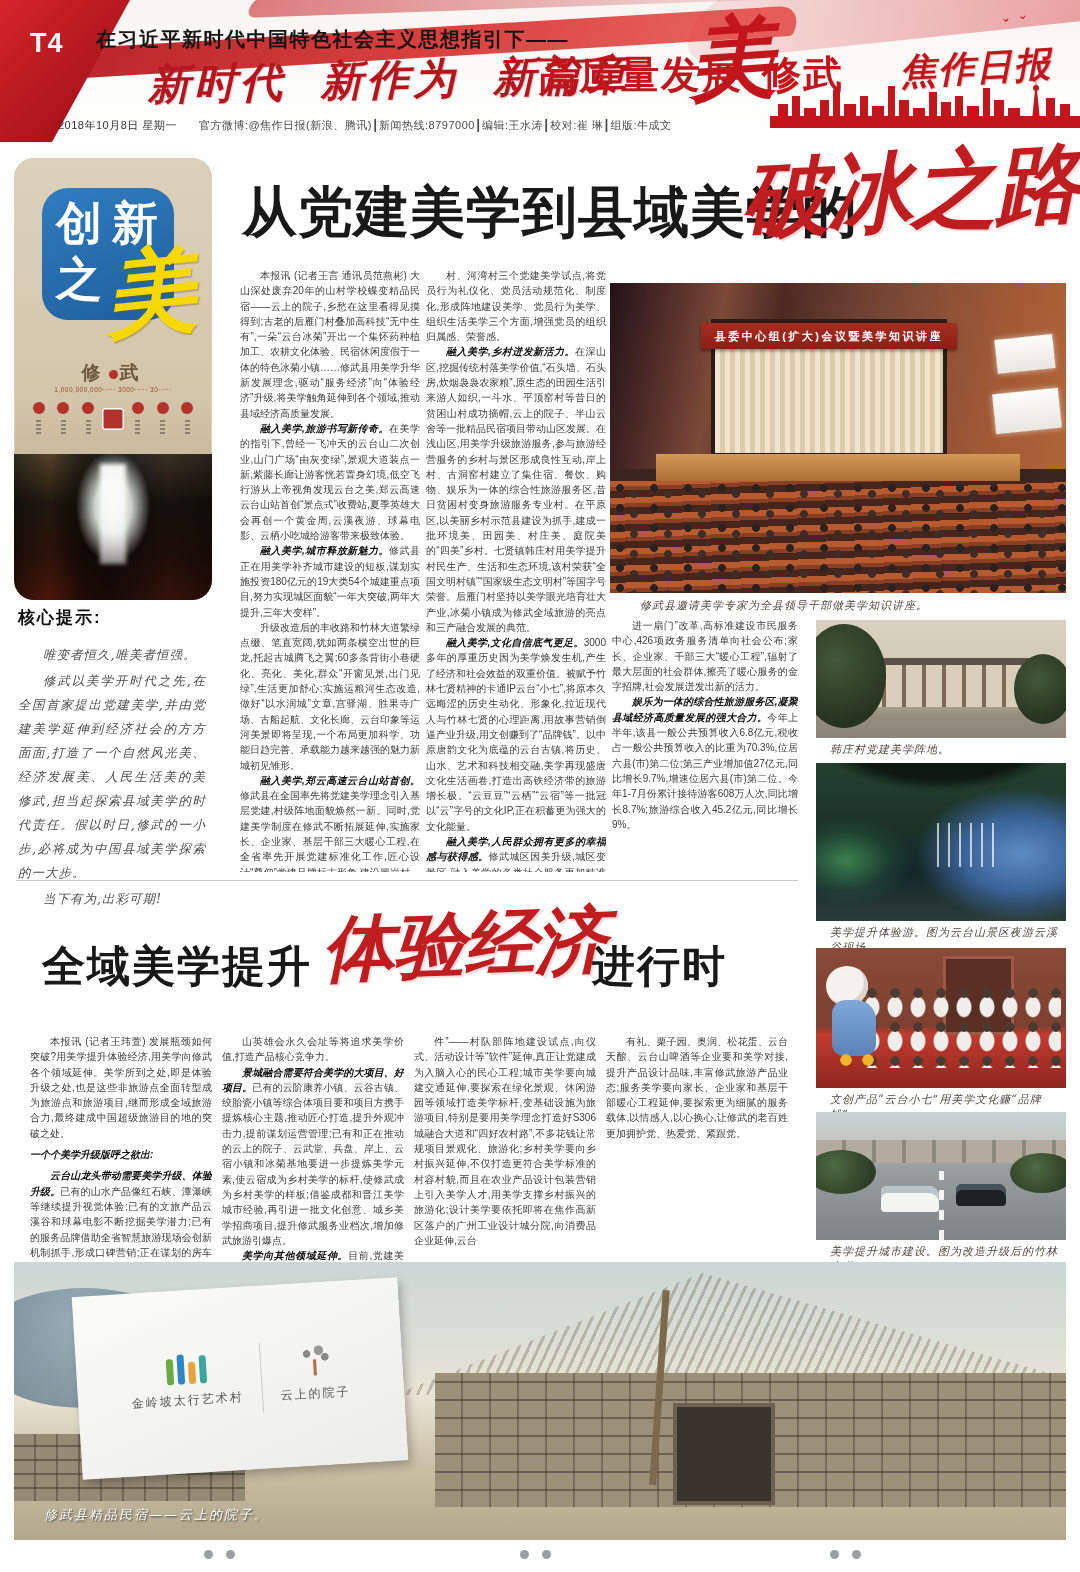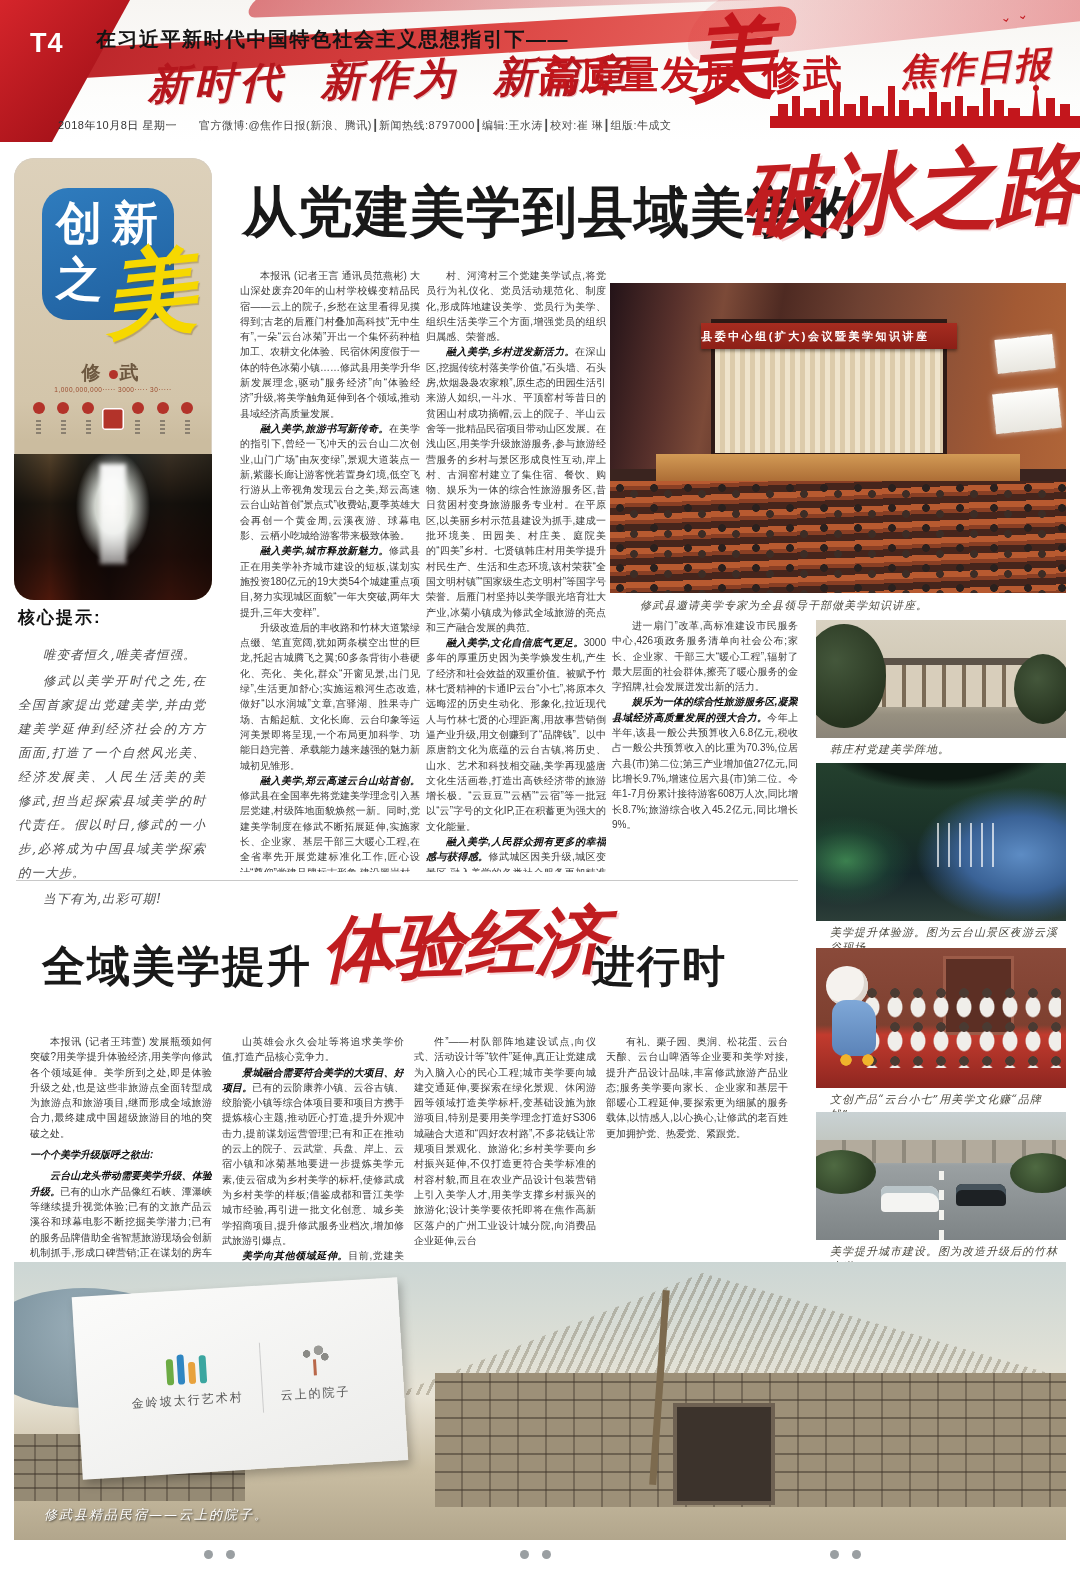--- a/index.html
+++ b/index.html
@@ -83,21 +83,21 @@
   .col-a1-2{left:426px;top:268px;width:180px;height:604px;}
   .col-a1-3{left:612px;top:618px;width:186px;height:254px;}
 
   
   .photo1{left:610px;top:283px;width:456px;height:310px;overflow:hidden;background:#3a241f;}
   .aud-wall{left:0;top:0;width:100%;height:60%;
      background:linear-gradient(100deg,#231318 0%,#57302b 14%,#7c4a38 24%,#4e2a22 36%,#6e4132 52%,#8a5038 68%,#a35a34 84%,#b06538 100%);}
   .aud-curtain{left:23%;top:13%;width:50%;height:42%;background:repeating-linear-gradient(90deg,#efe4cd 0 5px,#dccbab 5px 10px);
                box-shadow:0 0 0 4px #2e1a16;}
   .aud-banner{left:20%;top:13%;width:56%;height:26px;background:linear-gradient(180deg,#a62c20,#8c1f17);
-              color:#fff;font-size:11px;letter-spacing:2.5px;text-align:left;line-height:26px;font-weight:bold;
+              color:#fff;font-size:11px;letter-spacing:2.5px;text-align:center;line-height:26px;font-weight:bold;
               box-shadow:0 2px 3px rgba(0,0,0,.4);}
   .aud-floor{left:10%;top:55%;width:80%;height:11%;background:linear-gradient(180deg,#d29a55,#a3622e);}
   .aud-screen{width:58px;height:34px;background:linear-gradient(180deg,#fdfdfb,#e8e6df);transform:rotate(-6deg);box-shadow:0 0 6px rgba(255,255,255,.6);}
   .scr1{right:12px;top:54px;} .scr2{right:6px;top:108px;width:66px;height:40px;}
   .aud-seats{left:0;top:64%;width:100%;height:36%;
      background-image:
        radial-gradient(circle 4px at 10px 7px, #2b211e 92%, transparent),
        radial-gradient(circle 4px at 24px 13px, #3d2d26 92%, transparent),
        repeating-linear-gradient(178deg,#b85a30 0 6px,#8a3f24 6px 10px,#46251c 10px 17px);
      background-size:34px 20px,34px 20px,auto;}

